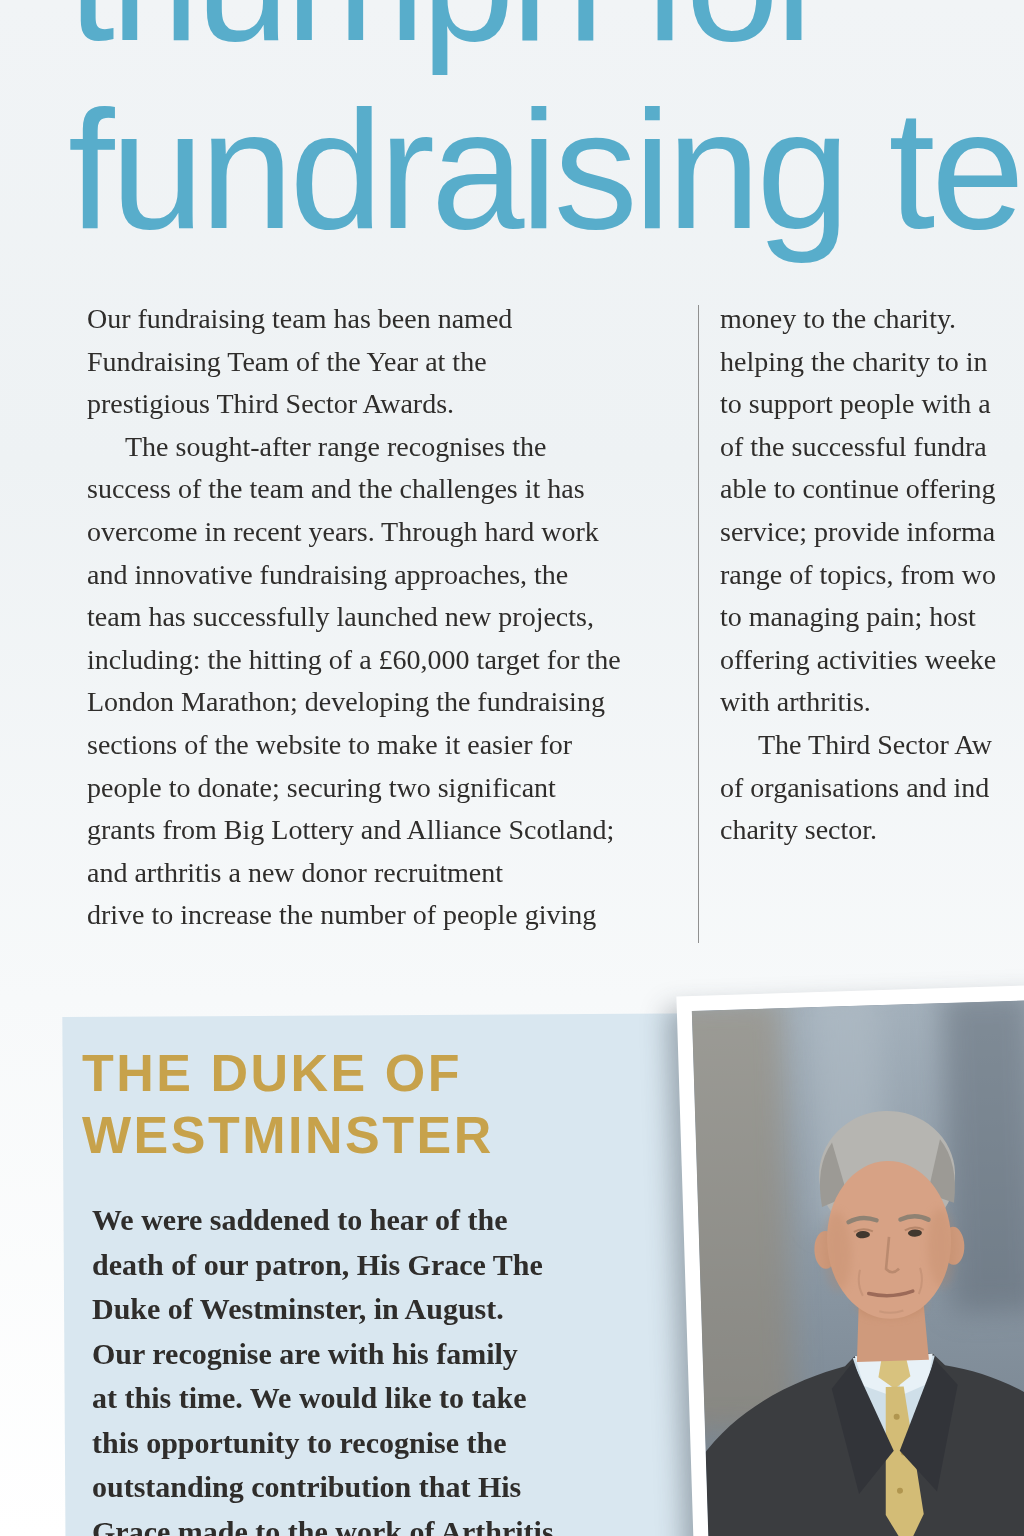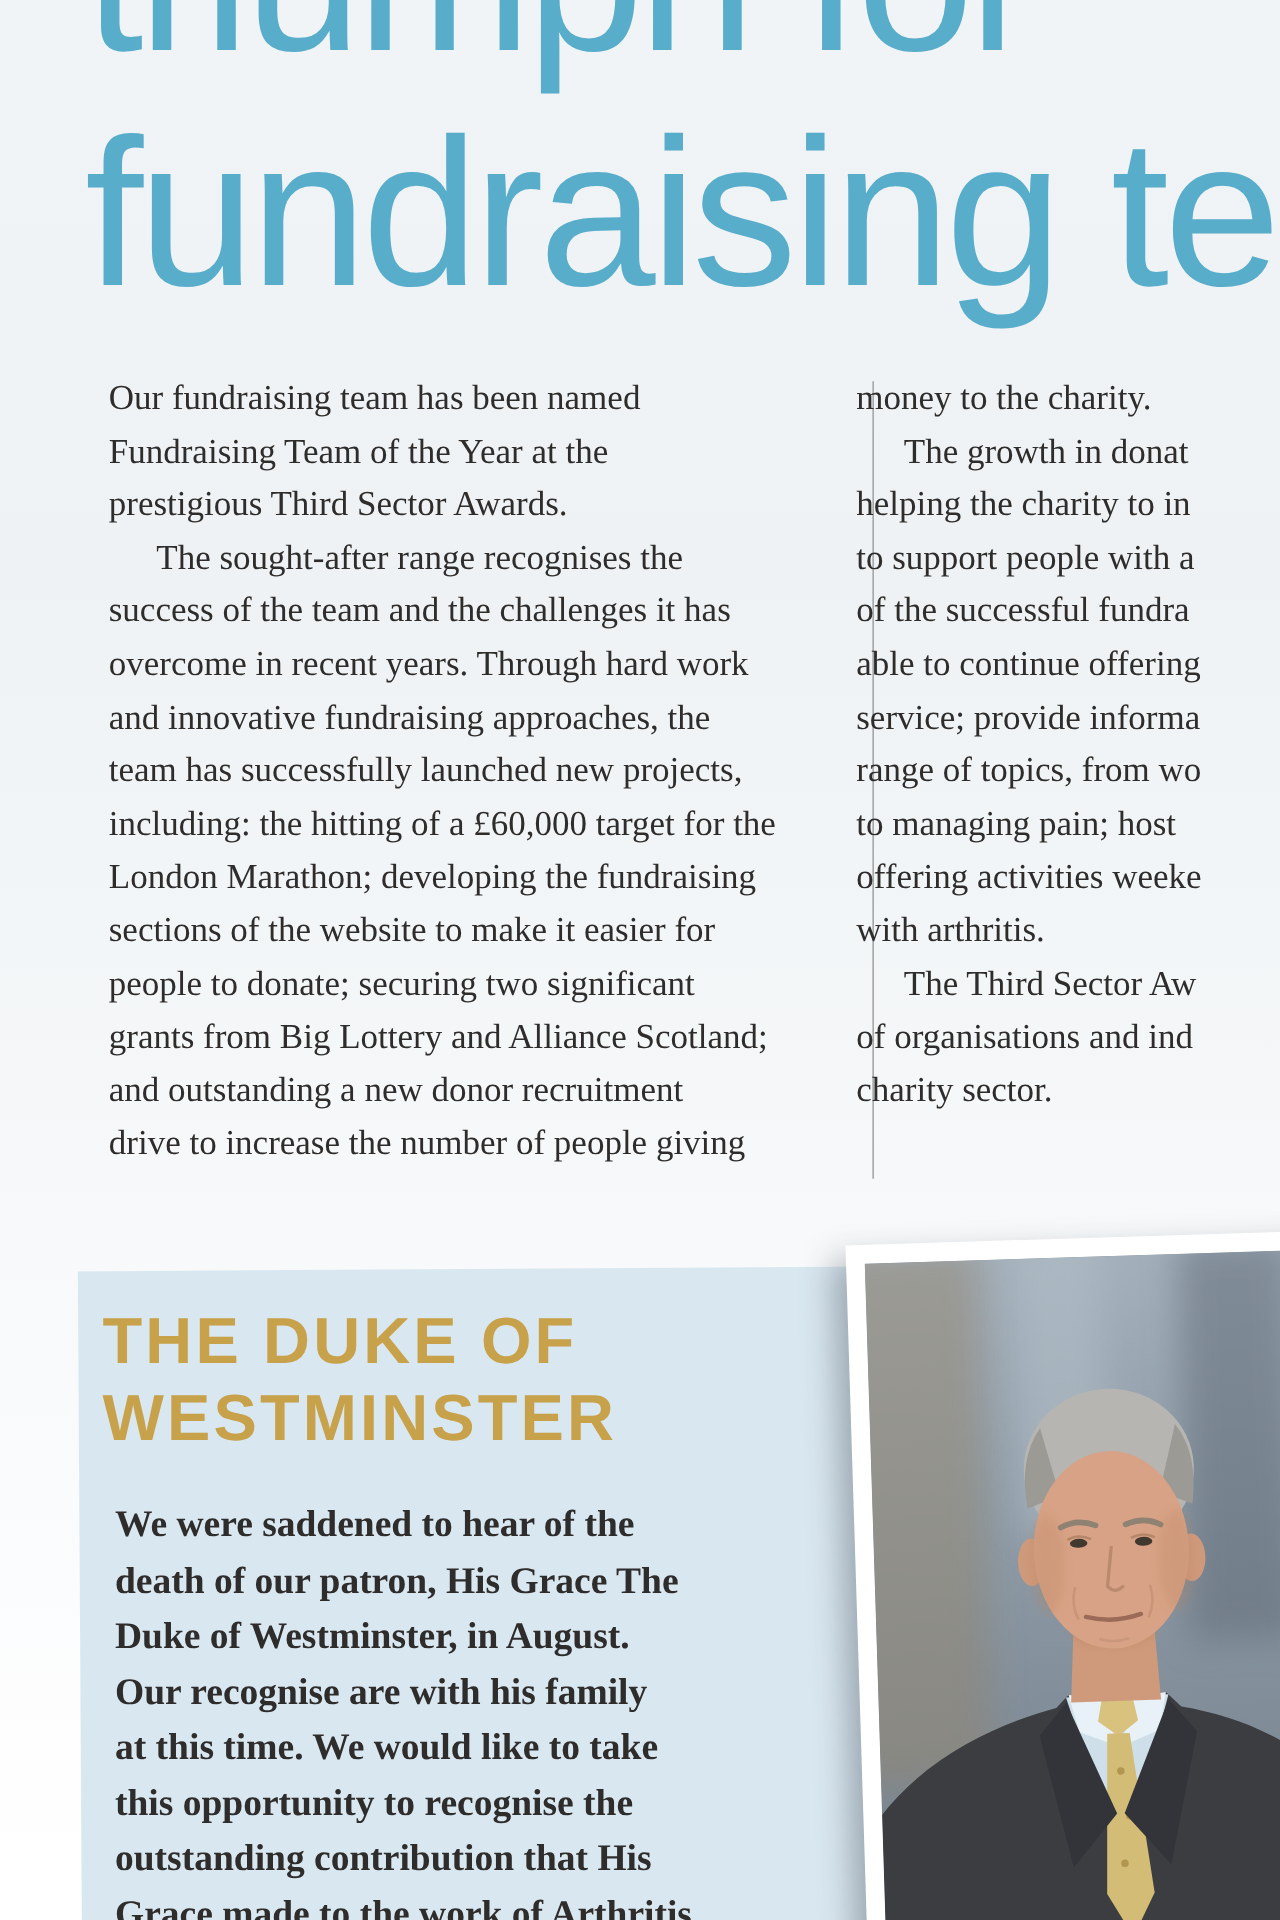--- a/index.html
+++ b/index.html
@@ -17,21 +17,21 @@
     font-family:"Liberation Sans","DejaVu Sans",sans-serif;
     font-weight:400;
     font-size:168px; line-height:188px; letter-spacing:-4px;
     color: var(--headline,#58adcb);
     white-space:nowrap;
   }
 
   
   .col { position:absolute; font-size:28px; line-height:42.6px; color:var(--body-text,#2f2d2b); }
   .col-left  { left:87px;  top:298px; }
-  .col-right { left:685px; top:298px; }
+  .col-right { left:720px; top:298px; }
   .line { white-space:pre; }
   .indent { padding-left:38px; }
   .col-divider {
     position:absolute; left:698px; top:305px;
     width:1px; height:638px; background:var(--divider,#909090);
   }
 
   
   .duke-box {
     position:absolute; left:64px; top:1015px;
@@ -77,29 +77,28 @@
     <div class="line indent">The sought-after range recognises the</div>
     <div class="line">success of the team and the challenges it has</div>
     <div class="line">overcome in recent years. Through hard work</div>
     <div class="line">and innovative fundraising approaches, the</div>
     <div class="line">team has successfully launched new projects,</div>
     <div class="line">including: the hitting of a £60,000 target for the</div>
     <div class="line">London Marathon; developing the fundraising</div>
     <div class="line">sections of the website to make it easier for</div>
     <div class="line">people to donate; securing two significant</div>
     <div class="line">grants from Big Lottery and Alliance Scotland;</div>
-    <div class="line">and outstanding a new donor recruitment</div>
+    <div class="line">and arthritis a new donor recruitment</div>
     <div class="line">drive to increase the number of people giving</div>
   </div>
 
 <div class="col-divider"></div>
 
 <div class="col col-right">
     <div class="line">money to the charity.</div>
-    <div class="line indent">The growth in donat</div>
     <div class="line">helping the charity to in</div>
     <div class="line">to support people with a</div>
     <div class="line">of the successful fundra</div>
     <div class="line">able to continue offering</div>
     <div class="line">service; provide informa</div>
     <div class="line">range of topics, from wo</div>
     <div class="line">to managing pain; host</div>
     <div class="line">offering activities weeke</div>
     <div class="line">with arthritis.</div>
     <div class="line indent">The Third Sector Aw</div>

